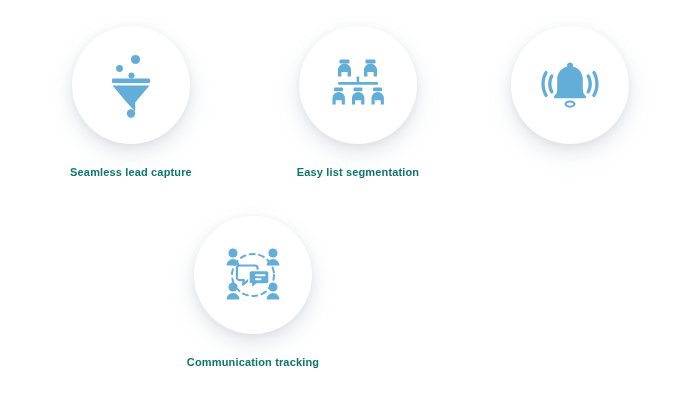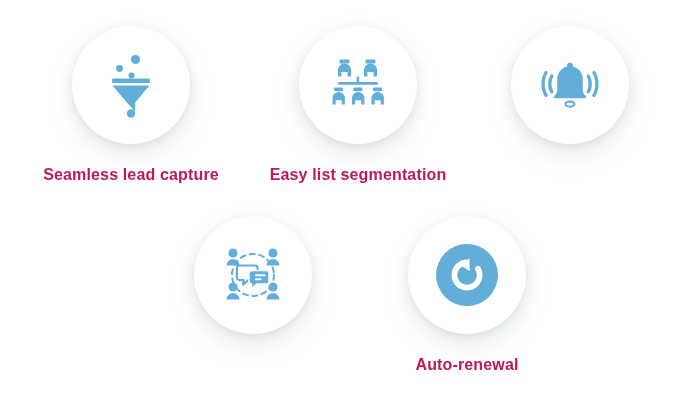--- a/index.html
+++ b/index.html
@@ -42,24 +42,24 @@
     justify-content: center;
   }
 
   .icon-disc svg {
     display: block;
   }
 
   .feature-label {
     margin-top: 22px;
     font-family: "Liberation Sans", sans-serif;
-    font-size: 16px;
+    font-size: 11px;
     font-weight: 600;
     letter-spacing: 0.15px;
-    color: #be185d;
+    color: #0f766e;
     white-space: nowrap;
     text-align: left;
   }
 
   
   #feature-lead-capture      { left: 41px;  top: 26px; }
   #feature-list-segmentation { left: 268px; top: 26px; }
   #feature-instant-alerts    { left: 480px; top: 26px; }
   
   #feature-communication-tracking { left: 163px; top: 216px; }
@@ -170,30 +170,17 @@
 
         <path d="M15.5 19.5 h15.5 a2.6 2.6 0 0 1 2.6 2.6 v9.4 a2.6 2.6 0 0 1-2.6 2.6 h-6.6 l-5.4 4.6 l0.8-4.6 h-4.3 a2.6 2.6 0 0 1-2.6-2.6 v-9.4 a2.6 2.6 0 0 1 2.6-2.6 z" fill="#ffffff" stroke="#62aed8" stroke-width="2.2" stroke-linejoin="round"></path>
 
         <path d="M27.5 24.5 h15.0 a2.6 2.6 0 0 1 2.6 2.6 v8.4 a2.6 2.6 0 0 1-2.6 2.6 h-9.8 l-6.0 4.7 l0.9-4.7 h-0.1 a2.6 2.6 0 0 1-2.6-2.6 v-8.4 a2.6 2.6 0 0 1 2.6-2.6 z" fill="#62aed8" stroke="#ffffff" stroke-width="1.6" stroke-linejoin="round"></path>
         <g fill="#ffffff">
           <rect x="31.0" y="28.2" width="10.5" height="2.0" rx="1"></rect>
           <rect x="31.0" y="32.2" width="6.5" height="2.0" rx="1"></rect>
         </g>
       </svg>
     </div>
+    <div class="feature-label">Communication tracking</div>
   </div>
 
-  <div class="feature-item" id="feature-auto-renewal">
-    <div class="icon-disc">
-      <svg width="62" height="62" viewBox="0 0 62 62">
-        <circle cx="31" cy="31" r="31" fill="#62aed8"></circle>
-        <g fill="#ffffff">
-
-          <path d="M31 15.5 a15.5 15.5 0 1 0 13.4 7.7 a2.9 2.9 0 0 0-5.0 2.9 a9.7 9.7 0 1 1-8.4-4.8 z"></path>
-
-          <path d="M33.4 14.2 L24.6 21.4 L33.8 27.1 Z"></path>
-        </g>
-      </svg>
-    </div>
-    <div class="feature-label">Auto-renewal</div>
-  </div>
 
 </div>
 
 </body></html>

